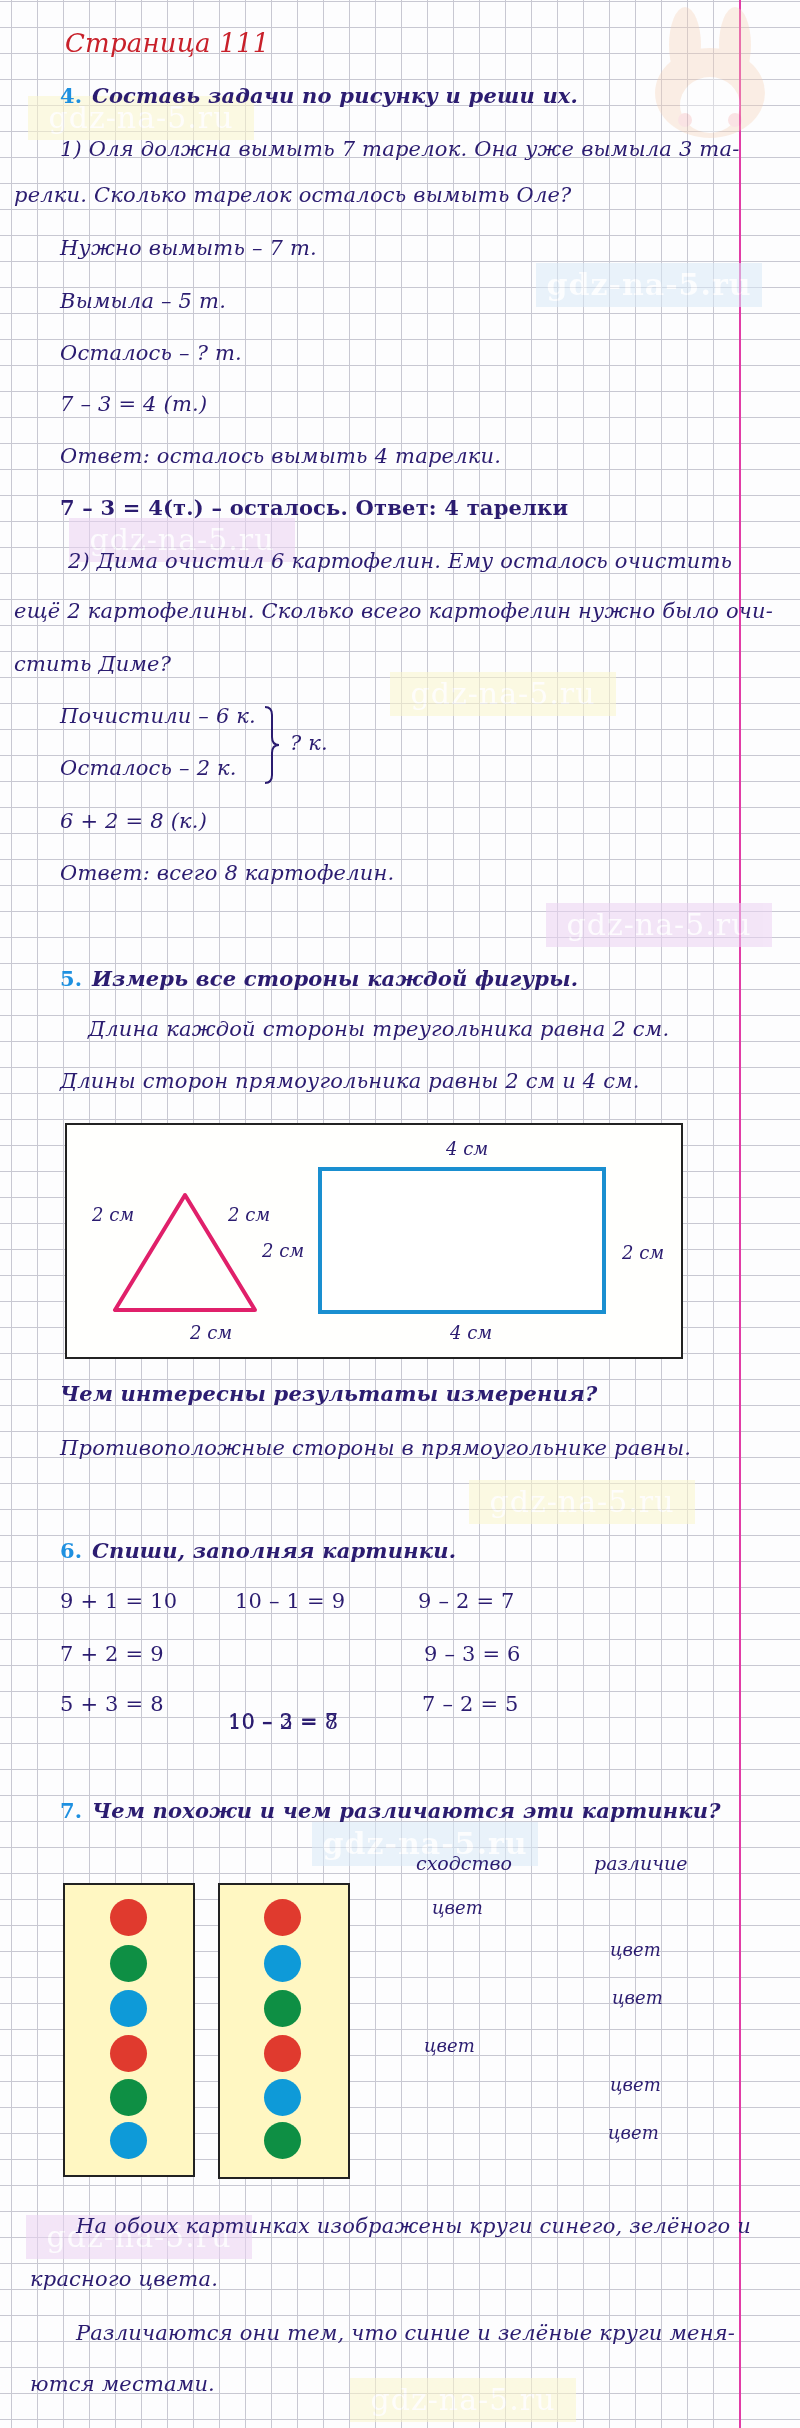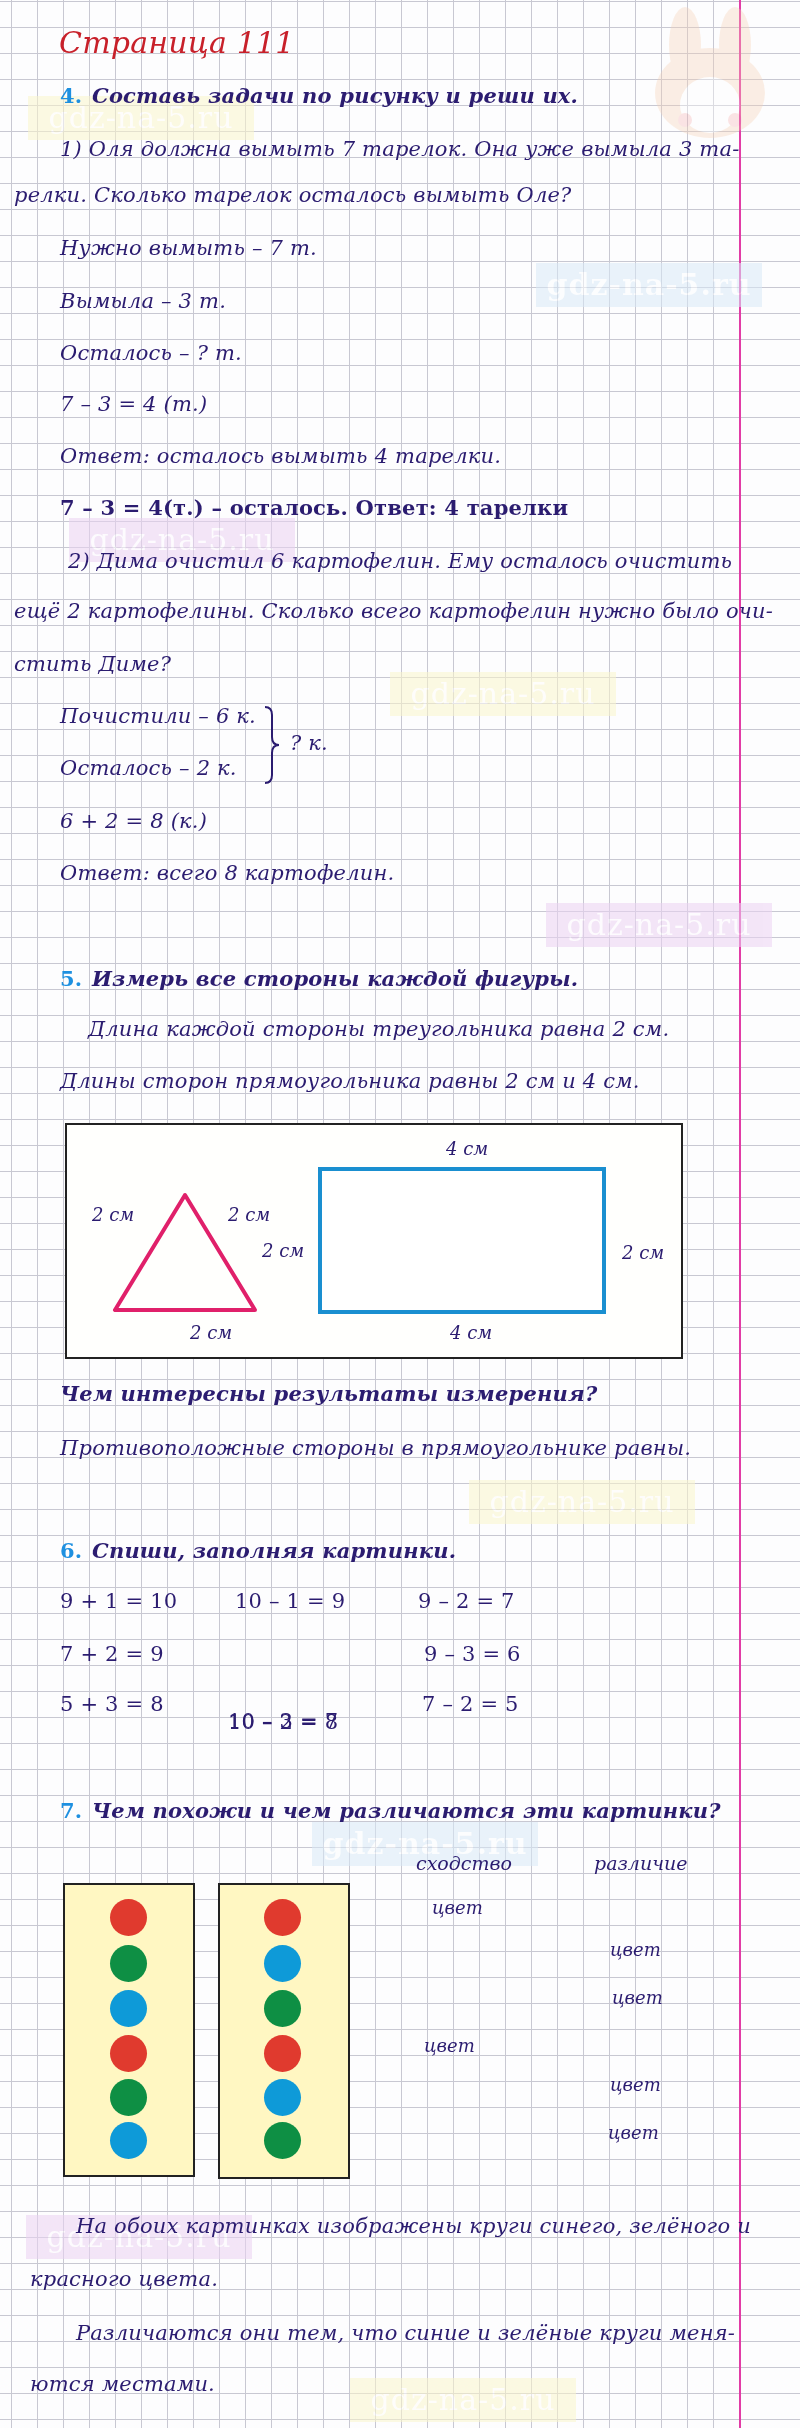--- a/index.html
+++ b/index.html
@@ -50,28 +50,28 @@
 <div class="wm y" style="left:28px;top:96px;">gdz-na-5.ru</div>
 <div class="wm b" style="left:536px;top:263px;">gdz-na-5.ru</div>
 <div class="wm p" style="left:69px;top:518px;">gdz-na-5.ru</div>
 <div class="wm y" style="left:390px;top:672px;">gdz-na-5.ru</div>
 <div class="wm p" style="left:546px;top:903px;">gdz-na-5.ru</div>
 <div class="wm y" style="left:469px;top:1480px;">gdz-na-5.ru</div>
 <div class="wm b" style="left:312px;top:1822px;">gdz-na-5.ru</div>
 <div class="wm p" style="left:26px;top:2215px;">gdz-na-5.ru</div>
 <div class="wm y" style="left:350px;top:2378px;">gdz-na-5.ru</div>
 
-<div class="t title" style="left:59px;top:30px;font-size:30px;">Страница 111</div>
+<div class="t title" style="left:65px;top:30px;font-size:26px;">Страница 111</div>
 
 <div class="t num" style="left:60px;top:83px;">4.</div>
 <div class="t b" style="left:92px;top:83px;">Составь задачи по рисунку и реши их.</div>
 <div class="t" style="left:60px;top:136px;">1) Оля должна вымыть 7 тарелок. Она уже вымыла 3 та-</div>
 <div class="t" style="left:14px;top:182px;">релки. Сколько тарелок осталось вымыть Оле?</div>
 <div class="t" style="left:60px;top:235px;">Нужно вымыть – 7 т.</div>
-<div class="t" style="left:60px;top:288px;">Вымыла – 3 т.</div>
+<div class="t" style="left:60px;top:288px;">Вымыла – 5 т.</div>
 <div class="t" style="left:60px;top:340px;">Осталось – ? т.</div>
 <div class="t" style="left:60px;top:391px;">7 – 3 = 4 (т.)</div>
 <div class="t" style="left:60px;top:443px;">Ответ: осталось вымыть 4 тарелки.</div>
 <div class="t b" style="left:60px;top:495px;font-style:normal;">7 – 3 = 4(т.) – осталось. Ответ: 4 тарелки</div>
 
 <div class="t" style="left:68px;top:548px;">2) Дима очистил 6 картофелин. Ему осталось очистить</div>
 <div class="t" style="left:14px;top:598px;">ещё 2 картофелины. Сколько всего картофелин нужно было очи-</div>
 <div class="t" style="left:14px;top:651px;">стить Диме?</div>
 <div class="t" style="left:60px;top:703px;">Почистили – 6 к.</div>
 <div class="t" style="left:60px;top:755px;">Осталось – 2 к.</div>

